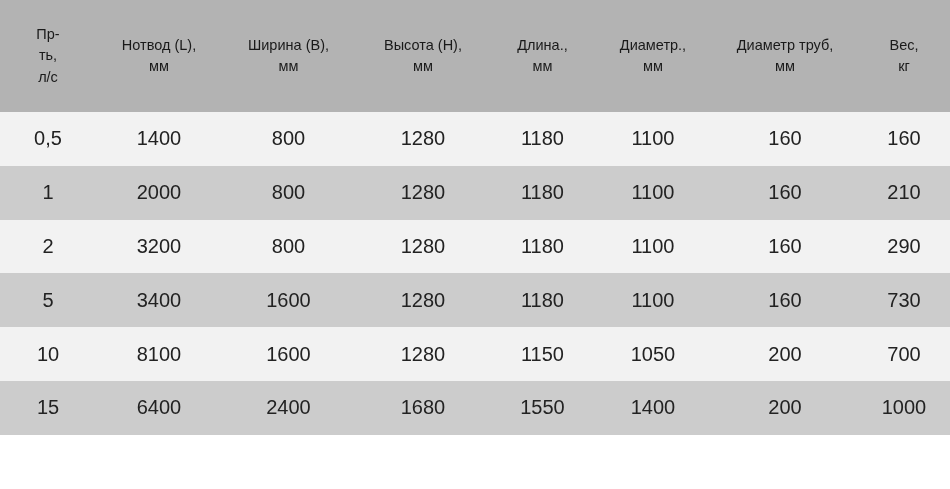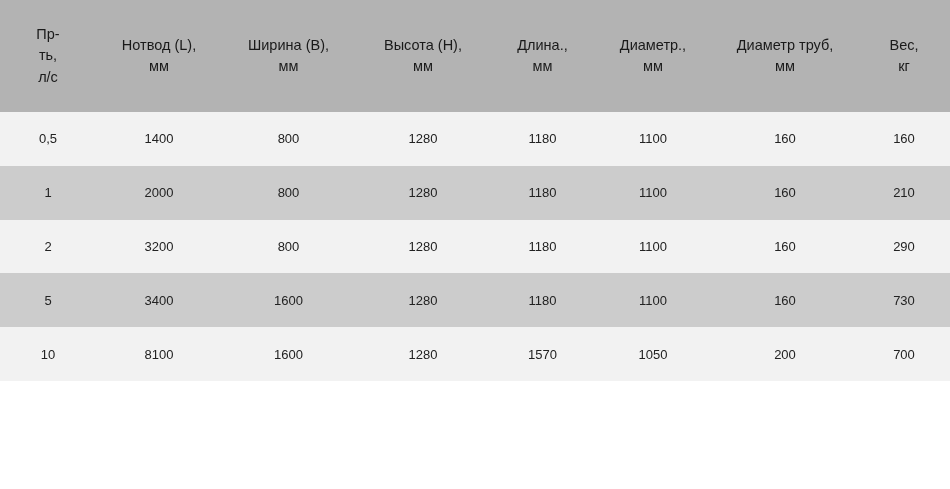--- a/index.html
+++ b/index.html
@@ -26,21 +26,21 @@
     font-size: 14.5px;
     line-height: 1.45;
     text-align: center;
     vertical-align: middle;
     height: 112px;
     padding: 4px 6px;
     box-sizing: border-box;
     border: none;
   }
   .spec-table td {
-    font-size: 13px;
+    font-size: 20px;
     text-align: center;
     vertical-align: middle;
     height: 53.8px;
     padding: 2px 6px;
     box-sizing: border-box;
     border: none;
   }
   .spec-table tbody tr:nth-child(odd) td {
     background: #f2f2f2;
   }
@@ -147,19 +147,29 @@
       <td>1180</td>
       <td>1100</td>
       <td>160</td>
       <td>730</td>
     </tr>
     <tr>
       <td>10</td>
       <td>8100</td>
       <td>1600</td>
       <td>1280</td>
-      <td>1570</td>
+      <td>1150</td>
       <td>1050</td>
       <td>200</td>
       <td>700</td>
+    </tr>
+    <tr>
+      <td>15</td>
+      <td>6400</td>
+      <td>2400</td>
+      <td>1680</td>
+      <td>1550</td>
+      <td>1400</td>
+      <td>200</td>
+      <td>1000</td>
     </tr>
   </tbody>
 </table>
 
 </body></html>

